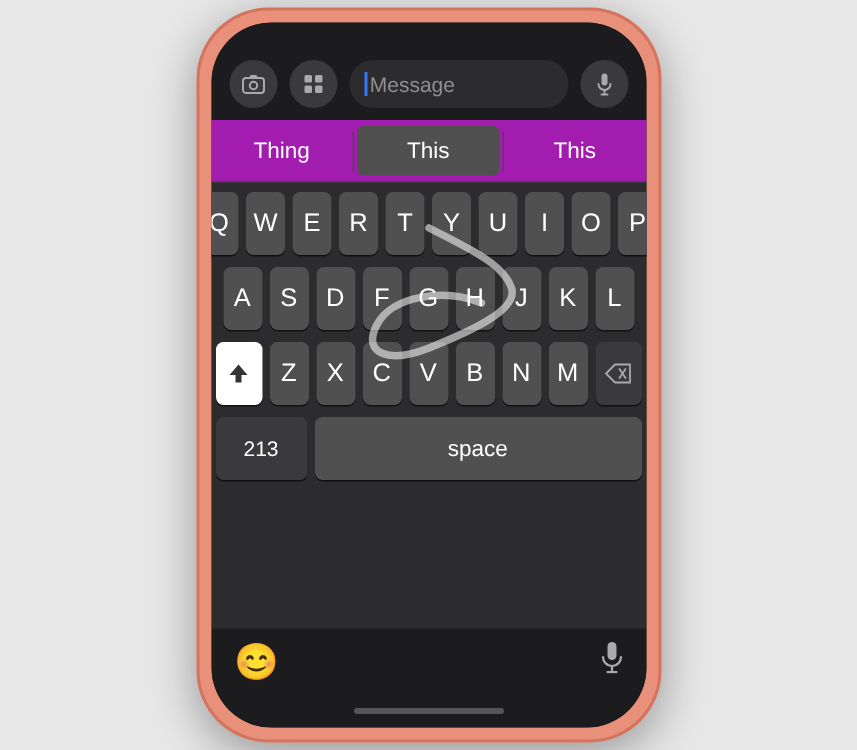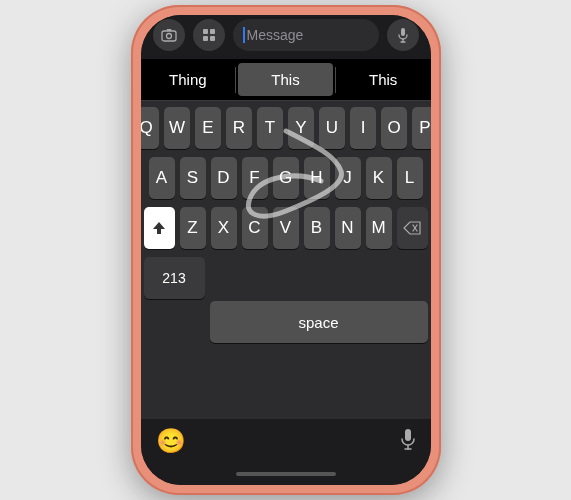--- a/index.html
+++ b/index.html
@@ -26,21 +26,21 @@
       height: 100%;
       background: #1c1c1e;
       border-radius: 40px;
       overflow: hidden;
       display: flex;
       flex-direction: column;
     }
     
     .top-bar {
       background: #1c1c1e;
-      padding: 4px 12px 8px;
+      padding: 25px 12px 8px;
       display: flex;
       align-items: center;
       gap: 8px;
     }
     .icon-btn {
       width: 32px;
       height: 32px;
       border-radius: 50%;
       background: #3a3a3c;
       display: flex;
@@ -78,21 +78,21 @@
       display: flex;
       align-items: center;
       justify-content: center;
       color: #aaa;
       font-size: 14px;
       flex-shrink: 0;
     }
 
     
     .predictive-bar {
-      background: #000000;
+      background: #a21caf;
       height: 42px;
       display: flex;
       align-items: center;
       border-bottom: 1px solid #3a3a3c;
     }
     .pred-item {
       flex: 1;
       display: flex;
       align-items: center;
       justify-content: center;
@@ -345,21 +345,21 @@
             <line x1="10" y1="4" x2="14" y2="10" stroke="#aaa" stroke-width="1.2" stroke-linecap="round"></line>
             <line x1="14" y1="4" x2="10" y2="10" stroke="#aaa" stroke-width="1.2" stroke-linecap="round"></line>
           </svg>
         </div>
       </div>
 
       <div class="key-row">
         <div class="key dark" style="flex: 1.4; font-size: 14px;">
             <span>213</span>
           </div>
-        <div class="key space-key" style="flex: 5; margin-top: 44px;">
+        <div class="key space-key" style="flex: 5;">
             <span>space</span>
           </div>
       </div>
 
     </div>
 
     <div class="bottom-bar">
       <div class="emoji-btn">
         <span>😊</span>
       </div>

